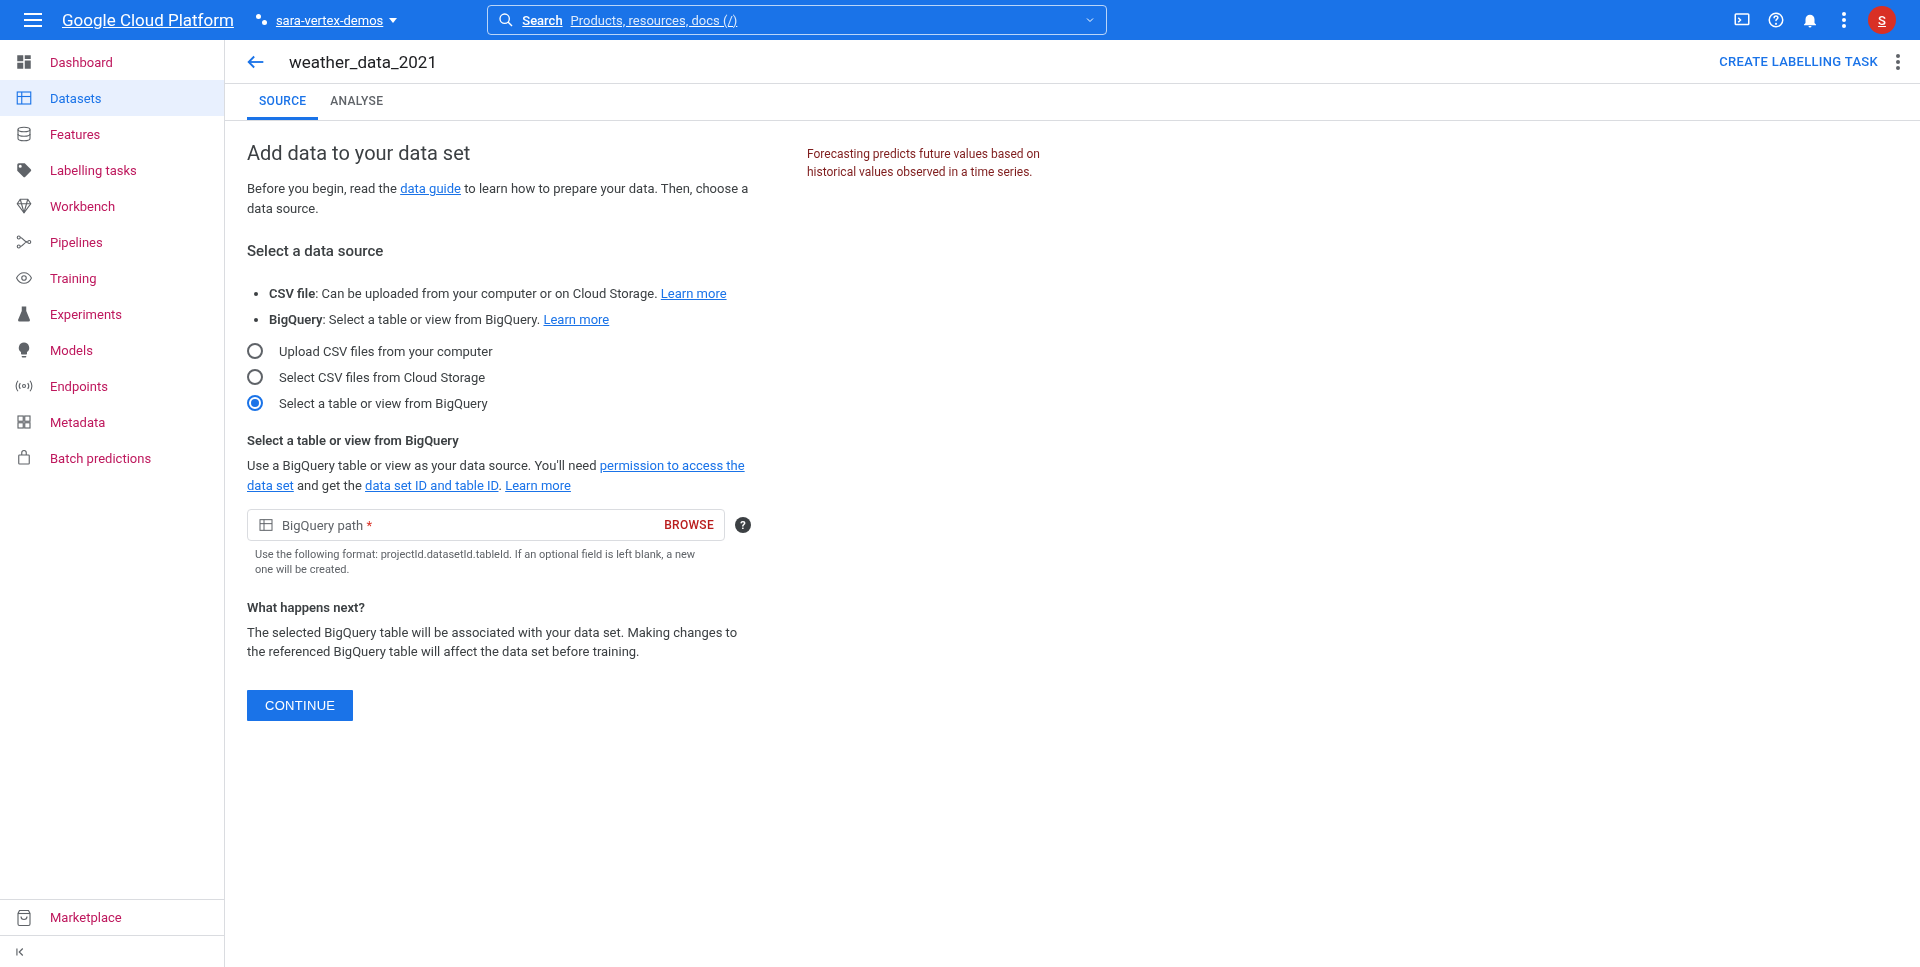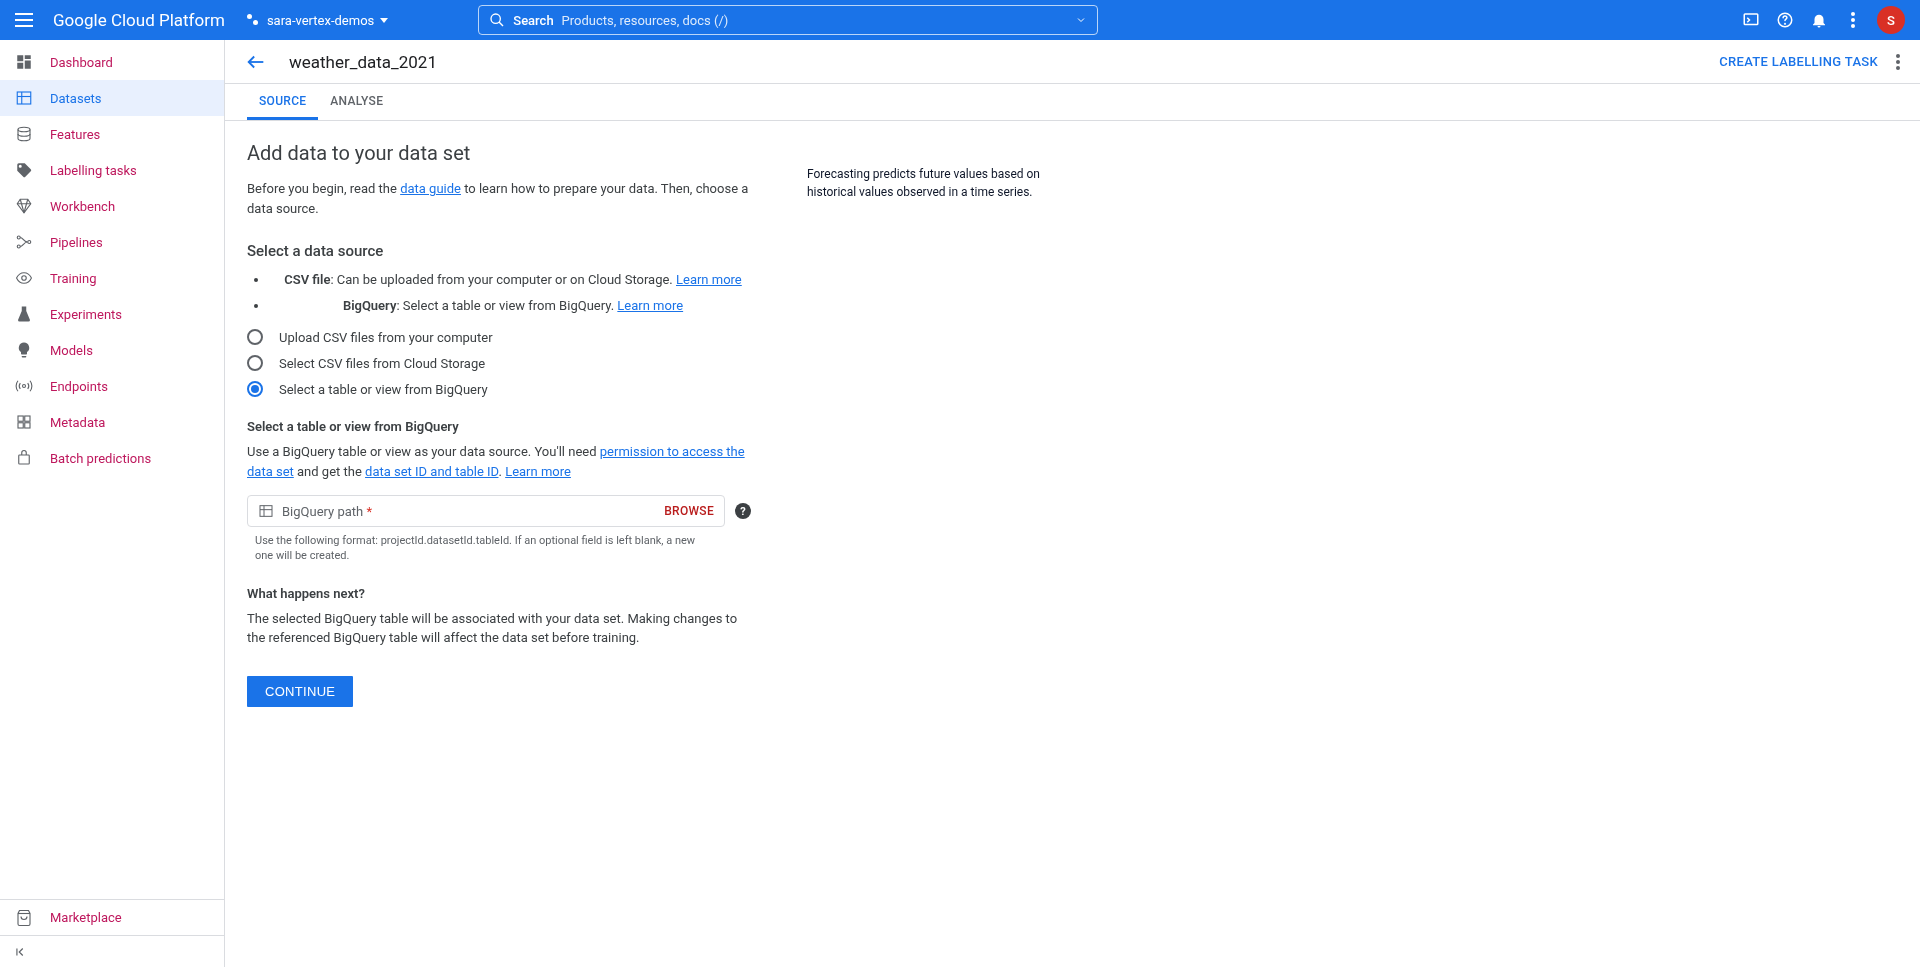--- a/index.html
+++ b/index.html
@@ -1,19 +1,19 @@
 <!DOCTYPE html>
 <html><head>
 <meta charset="utf-8">
 <style>
 * { box-sizing: border-box; margin: 0; padding: 0; }
 body { font-family: Roboto, "Helvetica Neue", Arial, sans-serif; font-size: 13px; color: #202124; background: #fff; overflow: hidden; }
 
 
-.header { height: 40px; background: #1a73e8; display: flex; align-items: center; padding: 0 15px; color: #fff; }
+.header { height: 40px; background: #1a73e8; display: flex; align-items: center; padding: 0 24px; color: #fff; text-decoration: underline; }
 .hamburger { width: 24px; height: 24px; display: flex; flex-direction: column; justify-content: center; gap: 4px; cursor: pointer; margin-right: 14px; }
 .hamburger span { height: 2px; background: #fff; width: 18px; }
 .gcp-logo { font-size: 17px; font-weight: 400; margin-right: 20px; white-space: nowrap; }
 .project-selector { display: flex; align-items: center; gap: 6px; font-size: 13px; cursor: pointer; margin-right: 40px; }
 .proj-dots { width: 16px; height: 16px; position: relative; }
 .proj-dots::before, .proj-dots::after { content: ''; position: absolute; width: 5px; height: 5px; background: #fff; border-radius: 50%; }
 .proj-dots::before { top: 2px; left: 2px; }
 .proj-dots::after { top: 8px; left: 8px; }
 .dropdown-arrow { width: 0; height: 0; border-left: 4px solid transparent; border-right: 4px solid transparent; border-top: 5px solid #fff; }
 .search-bar { flex: 0 0 auto; display: flex; align-items: center; border: 1px solid rgba(255,255,255,0.7); border-radius: 4px; padding: 0 10px; height: 30px; width: 620px; margin-left: 50px; }
@@ -54,23 +54,23 @@
 
 .content { flex: 1; overflow-y: auto; padding: 20px 22px; display: flex; gap: 50px; }
 .content-left { max-width: 510px; }
 .content-right { max-width: 260px; padding-top: 4px; }
 
 h1.section-h { font-size: 20px; font-weight: 400; color: #3c4043; margin-bottom: 14px; }
 h2.section-h { font-size: 15px; font-weight: 500; color: #3c4043; margin-top: 24px; margin-bottom: 10px; }
 h3.section-h { font-size: 13px; font-weight: 600; color: #3c4043; margin-top: 22px; margin-bottom: 8px; }
 .body-text { font-size: 13px; color: #3c4043; line-height: 1.5; }
 .body-text a { color: #1a73e8; text-decoration: underline; cursor: pointer; }
-.hint-text { font-size: 12px; color: #0f172a; line-height: 1.5; margin-top: 20px; }
-
-ul.bullets { margin: 10px 0 14px 0; padding-left: 22px; text-align: center; }
+.hint-text { font-size: 12px; color: #7f1d1d; line-height: 1.5; }
+
+ul.bullets { margin: 24px 0 14px 0; padding-left: 22px; }
 ul.bullets li { font-size: 13px; color: #3c4043; margin-bottom: 6px; line-height: 1.5; }
 ul.bullets li b { font-weight: 600; }
 
 .radio-group { margin-top: 8px; }
 .radio-row { display: flex; align-items: center; gap: 16px; margin-bottom: 10px; cursor: pointer; }
 .radio { width: 16px; height: 16px; border: 2px solid #5f6368; border-radius: 50%; display: flex; align-items: center; justify-content: center; }
 .radio.checked { border-color: #1a73e8; }
 .radio.checked::after { content: ''; width: 8px; height: 8px; background: #1a73e8; border-radius: 50%; }
 .radio-label { font-size: 13px; color: #3c4043; }
 

